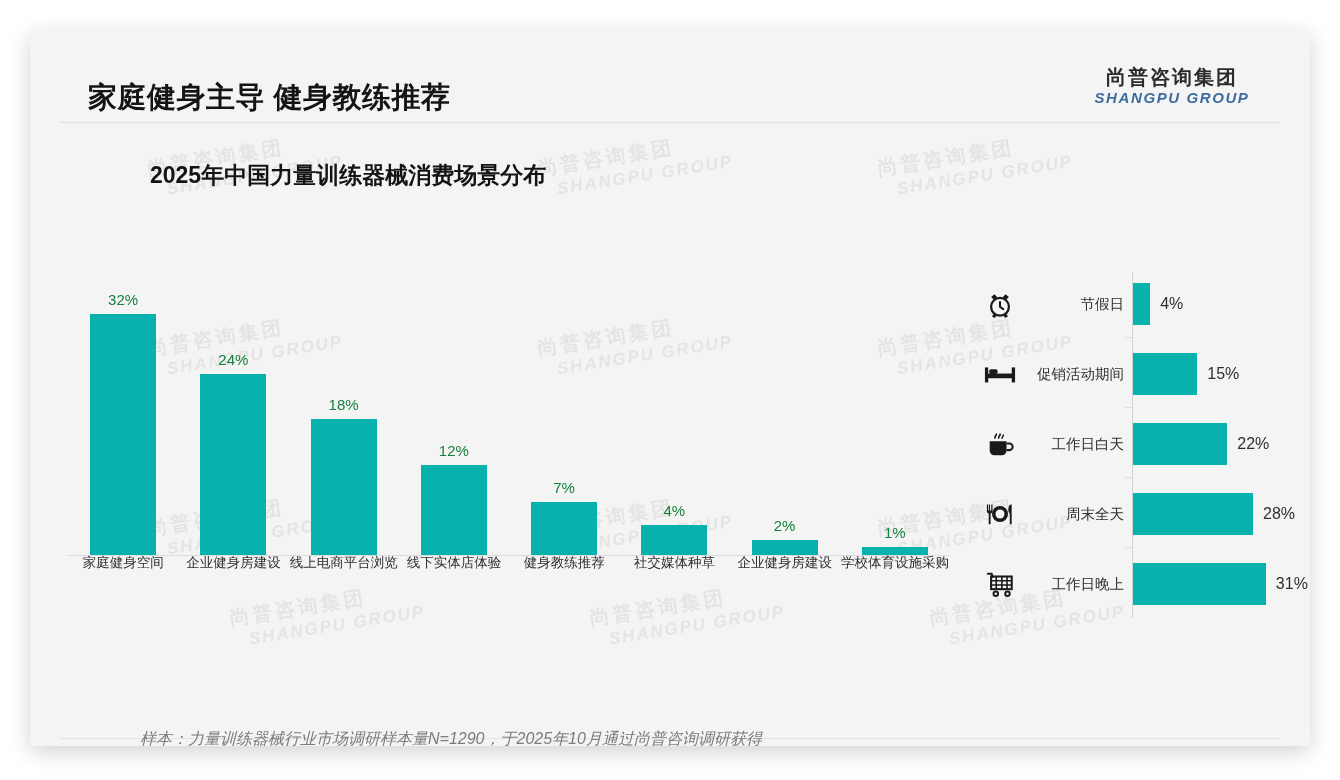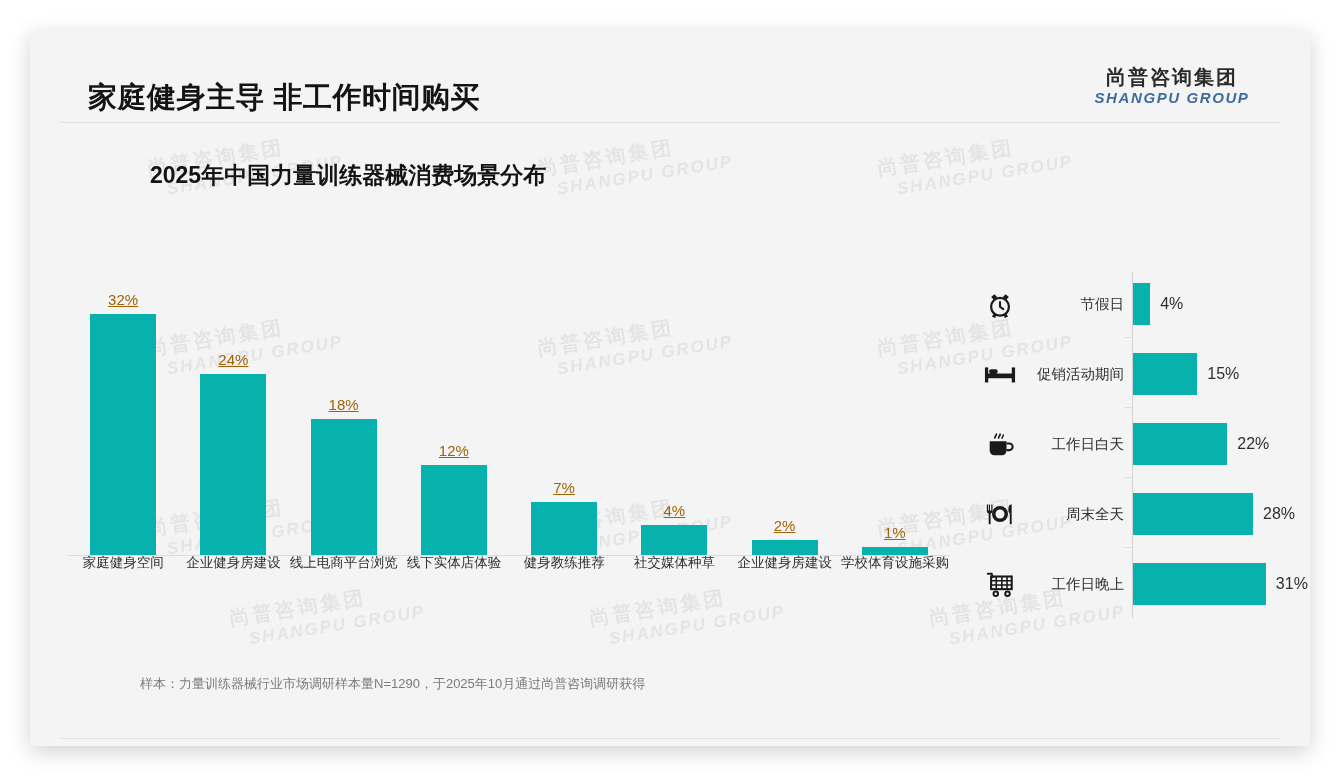--- a/index.html
+++ b/index.html
@@ -141,23 +141,22 @@
     flex: 1 1 0;
     height: 100%;
     position: relative;
     display: flex;
     flex-direction: column;
     justify-content: flex-end;
     align-items: center;
   }
   .col-value {
     font-size: 15px;
-    color: #a16207;
+    color: #15803d;
     margin-bottom: 6px;
-    text-decoration: underline;
   }
   .col-bar {
     width: 66px;
     background: #06b2ab;
   }
   .col-labels {
     position: absolute;
     left: 8px;
     bottom: 56px;
     width: 882px;
@@ -239,24 +238,25 @@
     left: 160px;
     width: 8px;
     height: 1px;
     background: #dcdcdc;
   }
 
   
   .note {
     position: absolute;
     left: 110px;
-    top: 645px;
-    font-size: 13px;
+    top: 699px;
+    font-size: 16px;
     color: #7b7b7b;
     z-index: 3;
+    font-style: italic;
   }
   .foot-rule {
     position: absolute;
     left: 30px;
     top: 708px;
     width: 1220px;
     height: 1px;
     background: #e2e2e2;
   }
   .footer {
@@ -318,21 +318,21 @@
       <span class="wm-cn">尚普咨询集团</span>
       <span class="wm-en">SHANGPU GROUP</span>
     </div>
     <div class="wm" style="left:900px; top:560px;">
       <span class="wm-cn">尚普咨询集团</span>
       <span class="wm-en">SHANGPU GROUP</span>
     </div>
   </div>
 
   <div class="header">
-    <div class="header-title">家庭健身主导 非工作时间购买</div>
+    <div class="header-title">家庭健身主导 健身教练推荐</div>
     <div class="logo">
       <div class="logo-cn">尚普咨询集团</div>
       <div class="logo-en">SHANGPU GROUP</div>
     </div>
   </div>
   <div class="header-rule"></div>
 
   <div class="charts">
 
     <div class="chart-title left">2025年中国力量训练器械消费场景分布</div>

